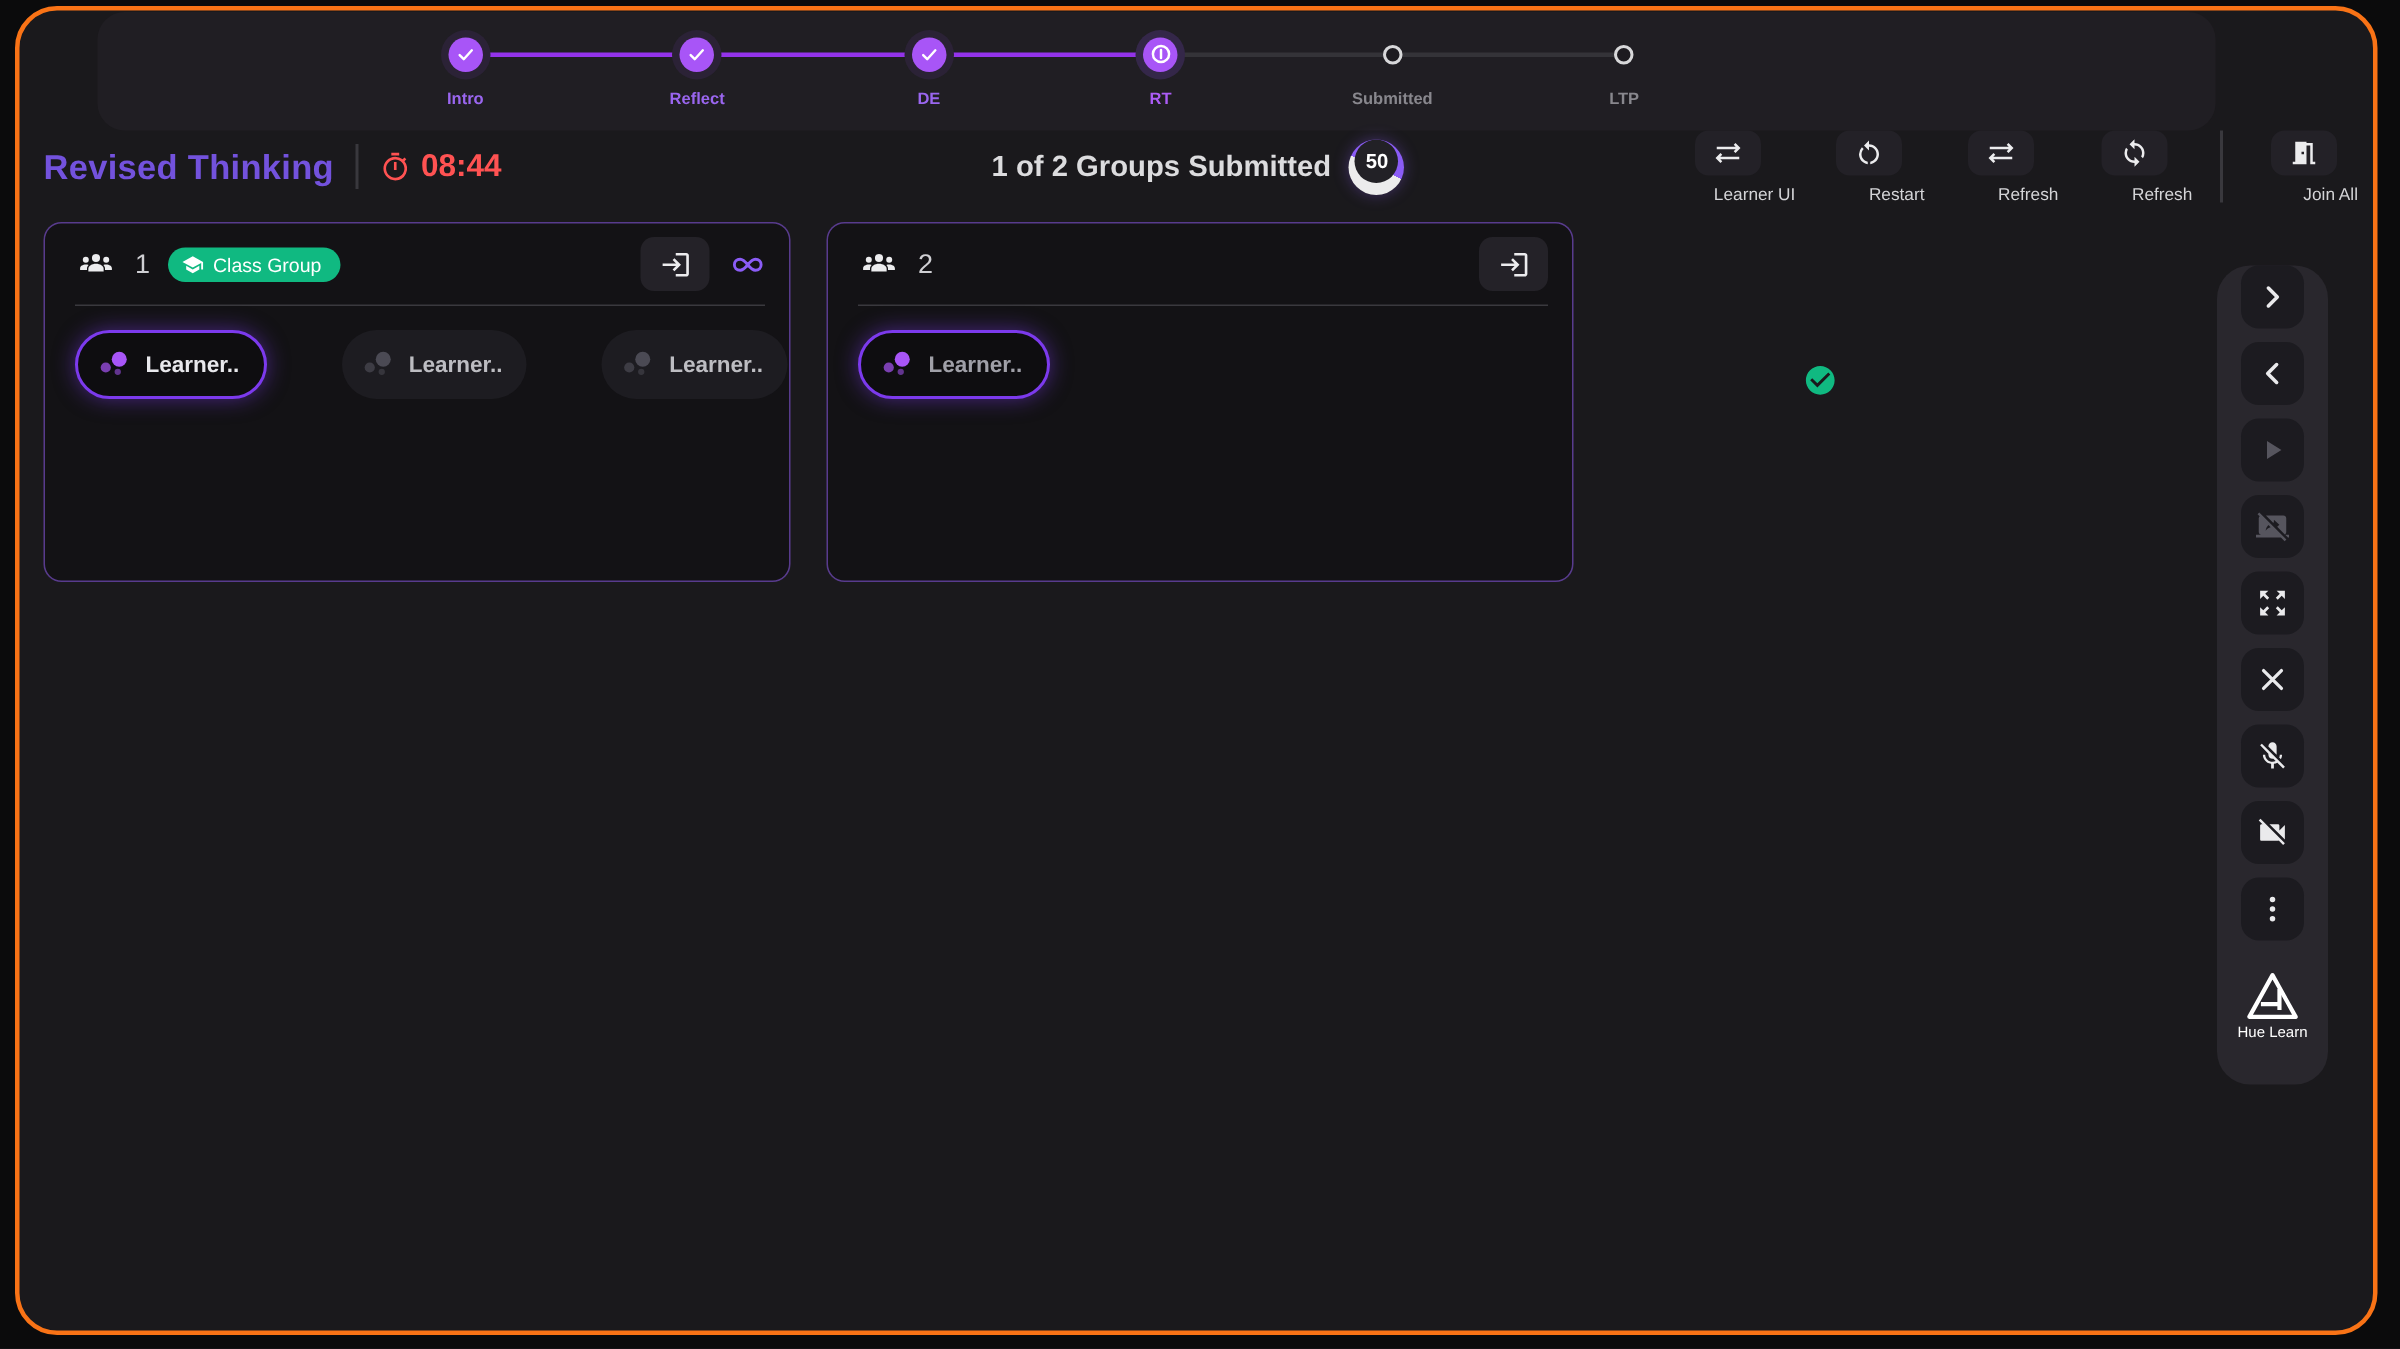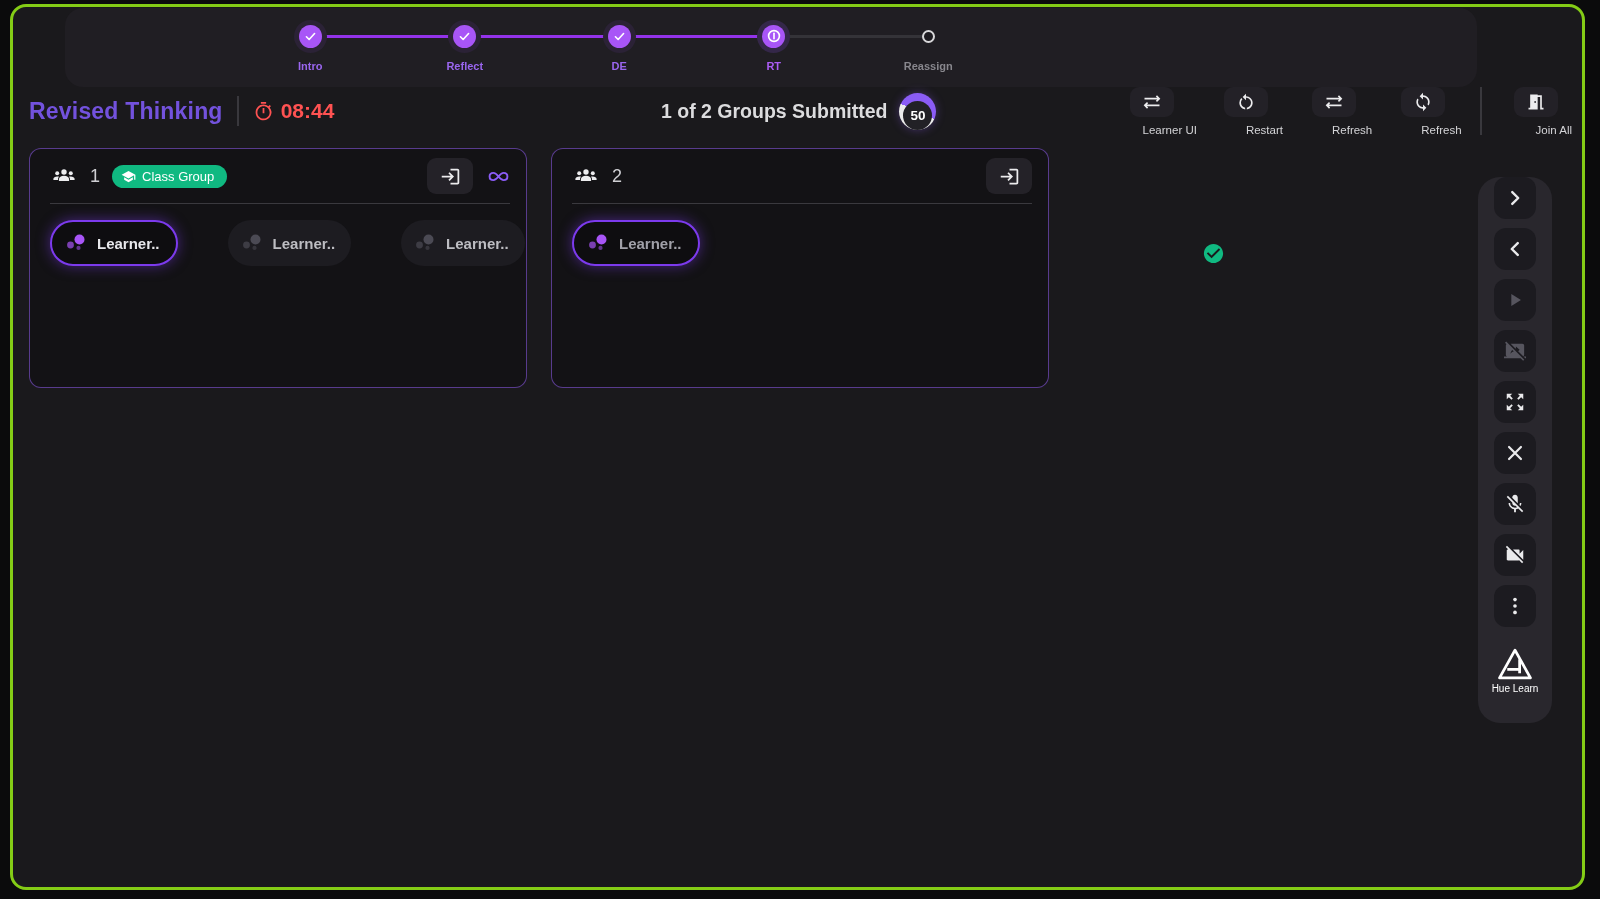--- a/index.html
+++ b/index.html
@@ -4,21 +4,21 @@
 <style>
   * { box-sizing: border-box; }
   html,body { margin:0; padding:0; }
   body {
     width:1600px; height:899px; overflow:hidden; position:relative;
     background:#0b0b0c; font-family:"Liberation Sans", sans-serif;
     -webkit-font-smoothing:antialiased;
   }
   .frame {
     position:absolute; left:10px; top:4px; width:1575px; height:886px;
-    border:3px solid #84cc16; border-radius:16px; background:#1a191c;
+    border:3px solid #f97316; border-radius:28px; background:#1a191c;
   }
   
   .band {
     position:absolute; left:52px; top:1px; width:1412px; height:79px;
     background:#201e23; border-radius:18px;
   }
   .steps { display:flex; margin-left:168px; padding-top:8px; }
   .step { position:relative; width:154.5px; display:flex; flex-direction:column; align-items:center; cursor:pointer; }
   .step .line { position:absolute; top:18.5px; left:-77.25px; width:154.5px; height:3.5px; background:#343338; z-index:1; }
   .step .line.line-done { background:#9333ea; }
@@ -38,21 +38,21 @@
   .title { font-size:23px; font-weight:700; color:#7352dd; letter-spacing:.2px; }
   .vdiv { width:2px; height:30px; background:#39383d; }
   .timer { display:flex; align-items:center; gap:7px; color:#ff5252; font-size:21px; font-weight:700; }
   .timer .icon svg { width:21px; height:21px; display:block; }
   
   .submitted { position:absolute; left:648px; top:84px; height:40px; display:flex; align-items:center; gap:12px; }
   .submitted-text { font-size:19.5px; font-weight:700; color:#dcdcde; }
   .countdown {
     width:37px; height:37px; border-radius:50%;
     background:conic-gradient(from 295deg, #8b5cf6 0deg 180deg, #ececec 180deg 360deg);
-    display:flex; align-items:flex-end; justify-content:center;
+    display:flex; align-items:flex-start; justify-content:center;
     box-shadow:0 0 10px rgba(139,92,246,.35);
   }
   .countdown-inner {
     width:29px; height:29px; border-radius:50%; background:#222126;
     color:#fff; font-size:13.5px; font-weight:700;
     display:flex; align-items:center; justify-content:center;
   }
   
   .toolbar { position:absolute; right:10px; top:80px; display:flex; gap:13px; align-items:flex-start; }
   .tb-btn { display:flex; flex-direction:column; align-items:center; cursor:pointer; }
@@ -163,21 +163,28 @@
               </svg>
             </div>
           </div>
           <div class="steplabel current">RT</div>
         </div>
         <div class="step">
           <div class="line "></div>
           <div class="dotwrap">
             <div class="dot todo"></div>
           </div>
-          <div class="steplabel todo">Reassign</div>
+          <div class="steplabel todo">Submitted</div>
+        </div>
+        <div class="step">
+          <div class="line "></div>
+          <div class="dotwrap">
+            <div class="dot todo"></div>
+          </div>
+          <div class="steplabel todo">LTP</div>
         </div>
       </div>
   </div>
 
   <div class="titlerow">
     <span class="title">Revised Thinking</span>
     <span class="vdiv"></span>
     <span class="timer">
       <span class="icon">
           <svg viewBox="0 0 24 24" fill="currentColor">

